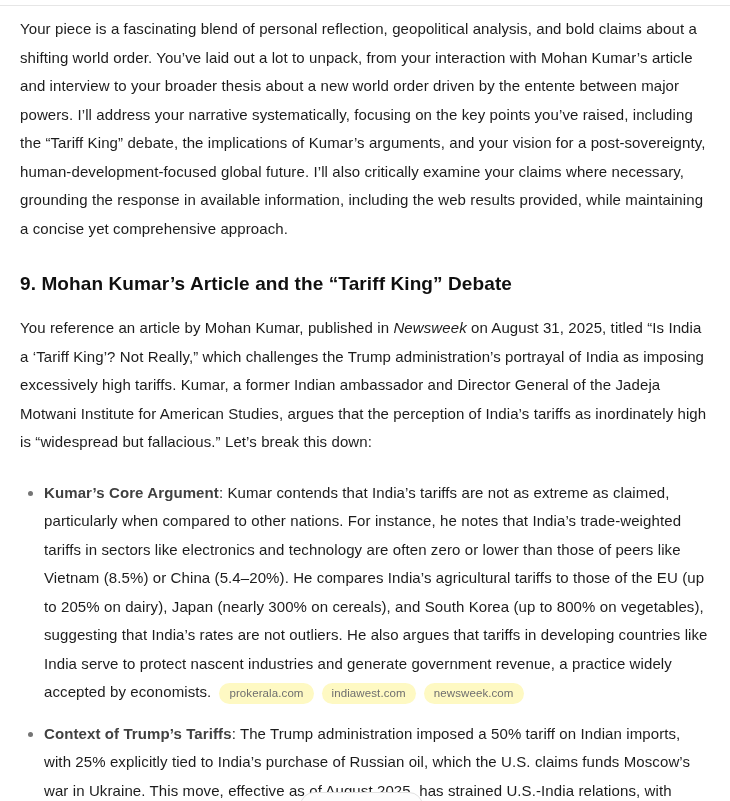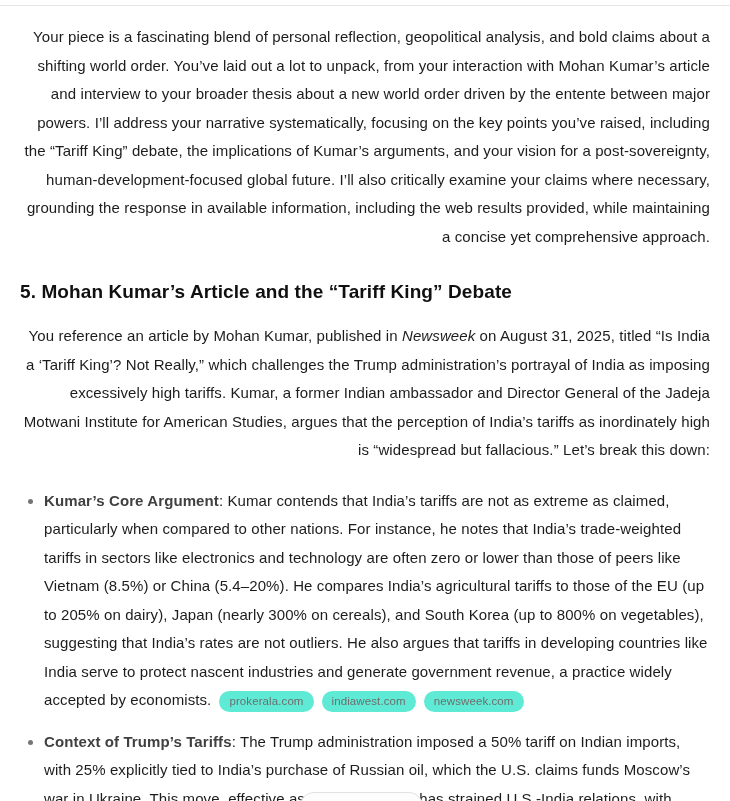--- a/index.html
+++ b/index.html
@@ -21,24 +21,23 @@
     border-top: 1px solid #e6e6e6;
     width: 100%;
     height: 0;
   }
   .content {
     padding: 9px 20px 0 20px;
   }
   .para {
     font-size: 15px;
     line-height: 28.5px;
-    margin: 8px 0 22px 0;
+    margin: 0 0 22px 0;
     color: #1c1c1c;
     letter-spacing: 0.1px;
-    text-align: right;
   }
   .heading {
     font-size: 19px;
     line-height: 25px;
     font-weight: 700;
     color: #101010;
     margin: 28px 0 18px 0;
     letter-spacing: 0.1px;
   }
   .bullets {
@@ -65,21 +64,21 @@
     line-height: 28.5px;
     letter-spacing: 0.1px;
   }
   .bullet-body strong {
     font-weight: 700;
     color: #404040;
   }
   .pill {
     display: inline-block;
     vertical-align: baseline;
-    background: #5eead4;
+    background: #fef9c3;
     color: #6e6e6e;
     font-size: 11.5px;
     line-height: 14px;
     padding: 3px 10px 4px 10px;
     border-radius: 11px;
     margin-left: 8px;
     white-space: nowrap;
     cursor: pointer;
   }
   .cutoff-card {
@@ -96,21 +95,21 @@
 </style>
 </head>
 <body>
 
 <div class="top-divider"></div>
 
 <div class="content">
 
   <p class="para">Your piece is a fascinating blend of personal reflection, geopolitical analysis, and bold claims about a shifting world order. You’ve laid out a lot to unpack, from your interaction with Mohan Kumar’s article and interview to your broader thesis about a new world order driven by the entente between major powers. I’ll address your narrative systematically, focusing on the key points you’ve raised, including the “Tariff King” debate, the implications of Kumar’s arguments, and your vision for a post-sovereignty, human-development-focused global future. I’ll also critically examine your claims where necessary, grounding the response in available information, including the web results provided, while maintaining a concise yet comprehensive approach.</p>
 
-  <h3 class="heading">5. Mohan Kumar’s Article and the “Tariff King” Debate</h3>
+  <h3 class="heading">9. Mohan Kumar’s Article and the “Tariff King” Debate</h3>
 
   <p class="para"><span>You reference an article by Mohan Kumar, published in </span><em>Newsweek</em><span> on August 31, 2025, titled “Is India a ‘Tariff King’? Not Really,” which challenges the Trump administration’s portrayal of India as imposing excessively high tariffs. Kumar, a former Indian ambassador and Director General of the Jadeja Motwani Institute for American Studies, argues that the perception of India’s tariffs as inordinately high is “widespread but fallacious.” Let’s break this down:</span></p>
 
   <ul class="bullets">
 
     <li class="bullet">
       <span class="dot"></span>
       <div class="bullet-body"><strong>Kumar’s Core Argument</strong><span>: Kumar contends that India’s tariffs are not as extreme as claimed, particularly when compared to other nations. For instance, he notes that India’s trade-weighted tariffs in sectors like electronics and technology are often zero or lower than those of peers like Vietnam (8.5%) or China (5.4–20%). He compares India’s agricultural tariffs to those of the EU (up to 205% on dairy), Japan (nearly 300% on cereals), and South Korea (up to 800% on vegetables), suggesting that India’s rates are not outliers. He also argues that tariffs in developing countries like India serve to protect nascent industries and generate government revenue, a practice widely accepted by economists.</span><span class="pill">prokerala.com</span><span class="pill">indiawest.com</span><span class="pill">newsweek.com</span></div>
     </li>
 

